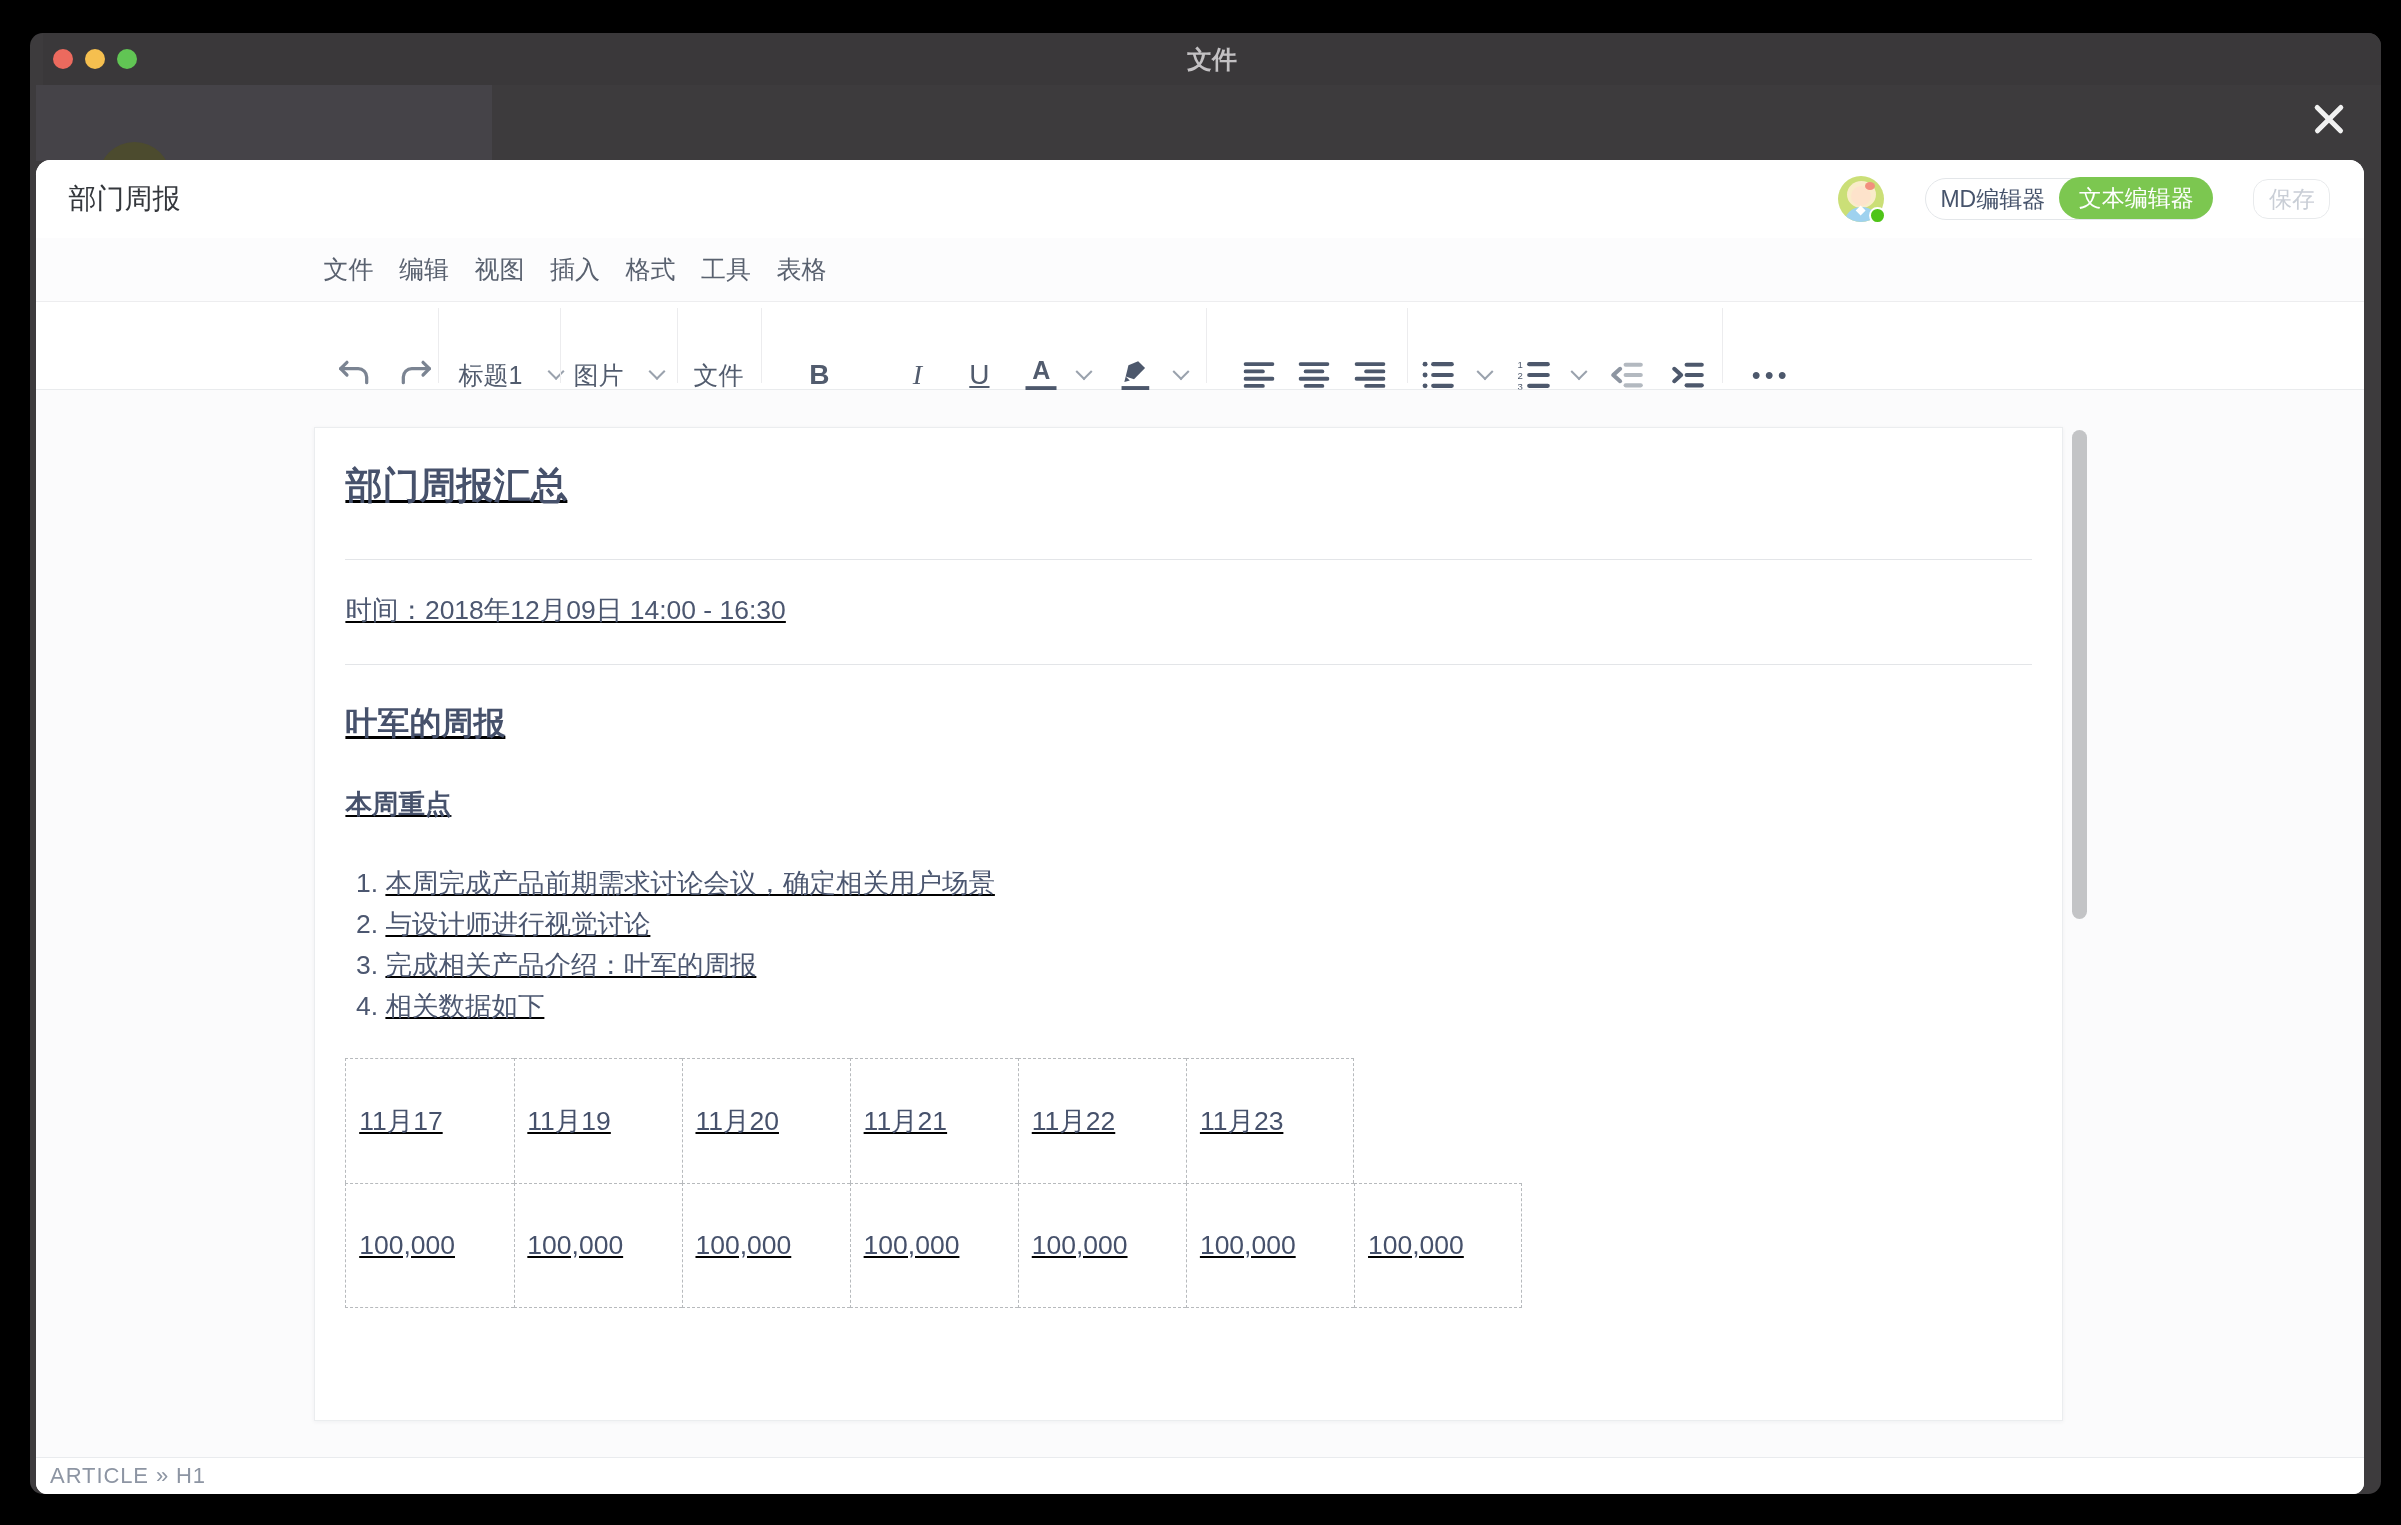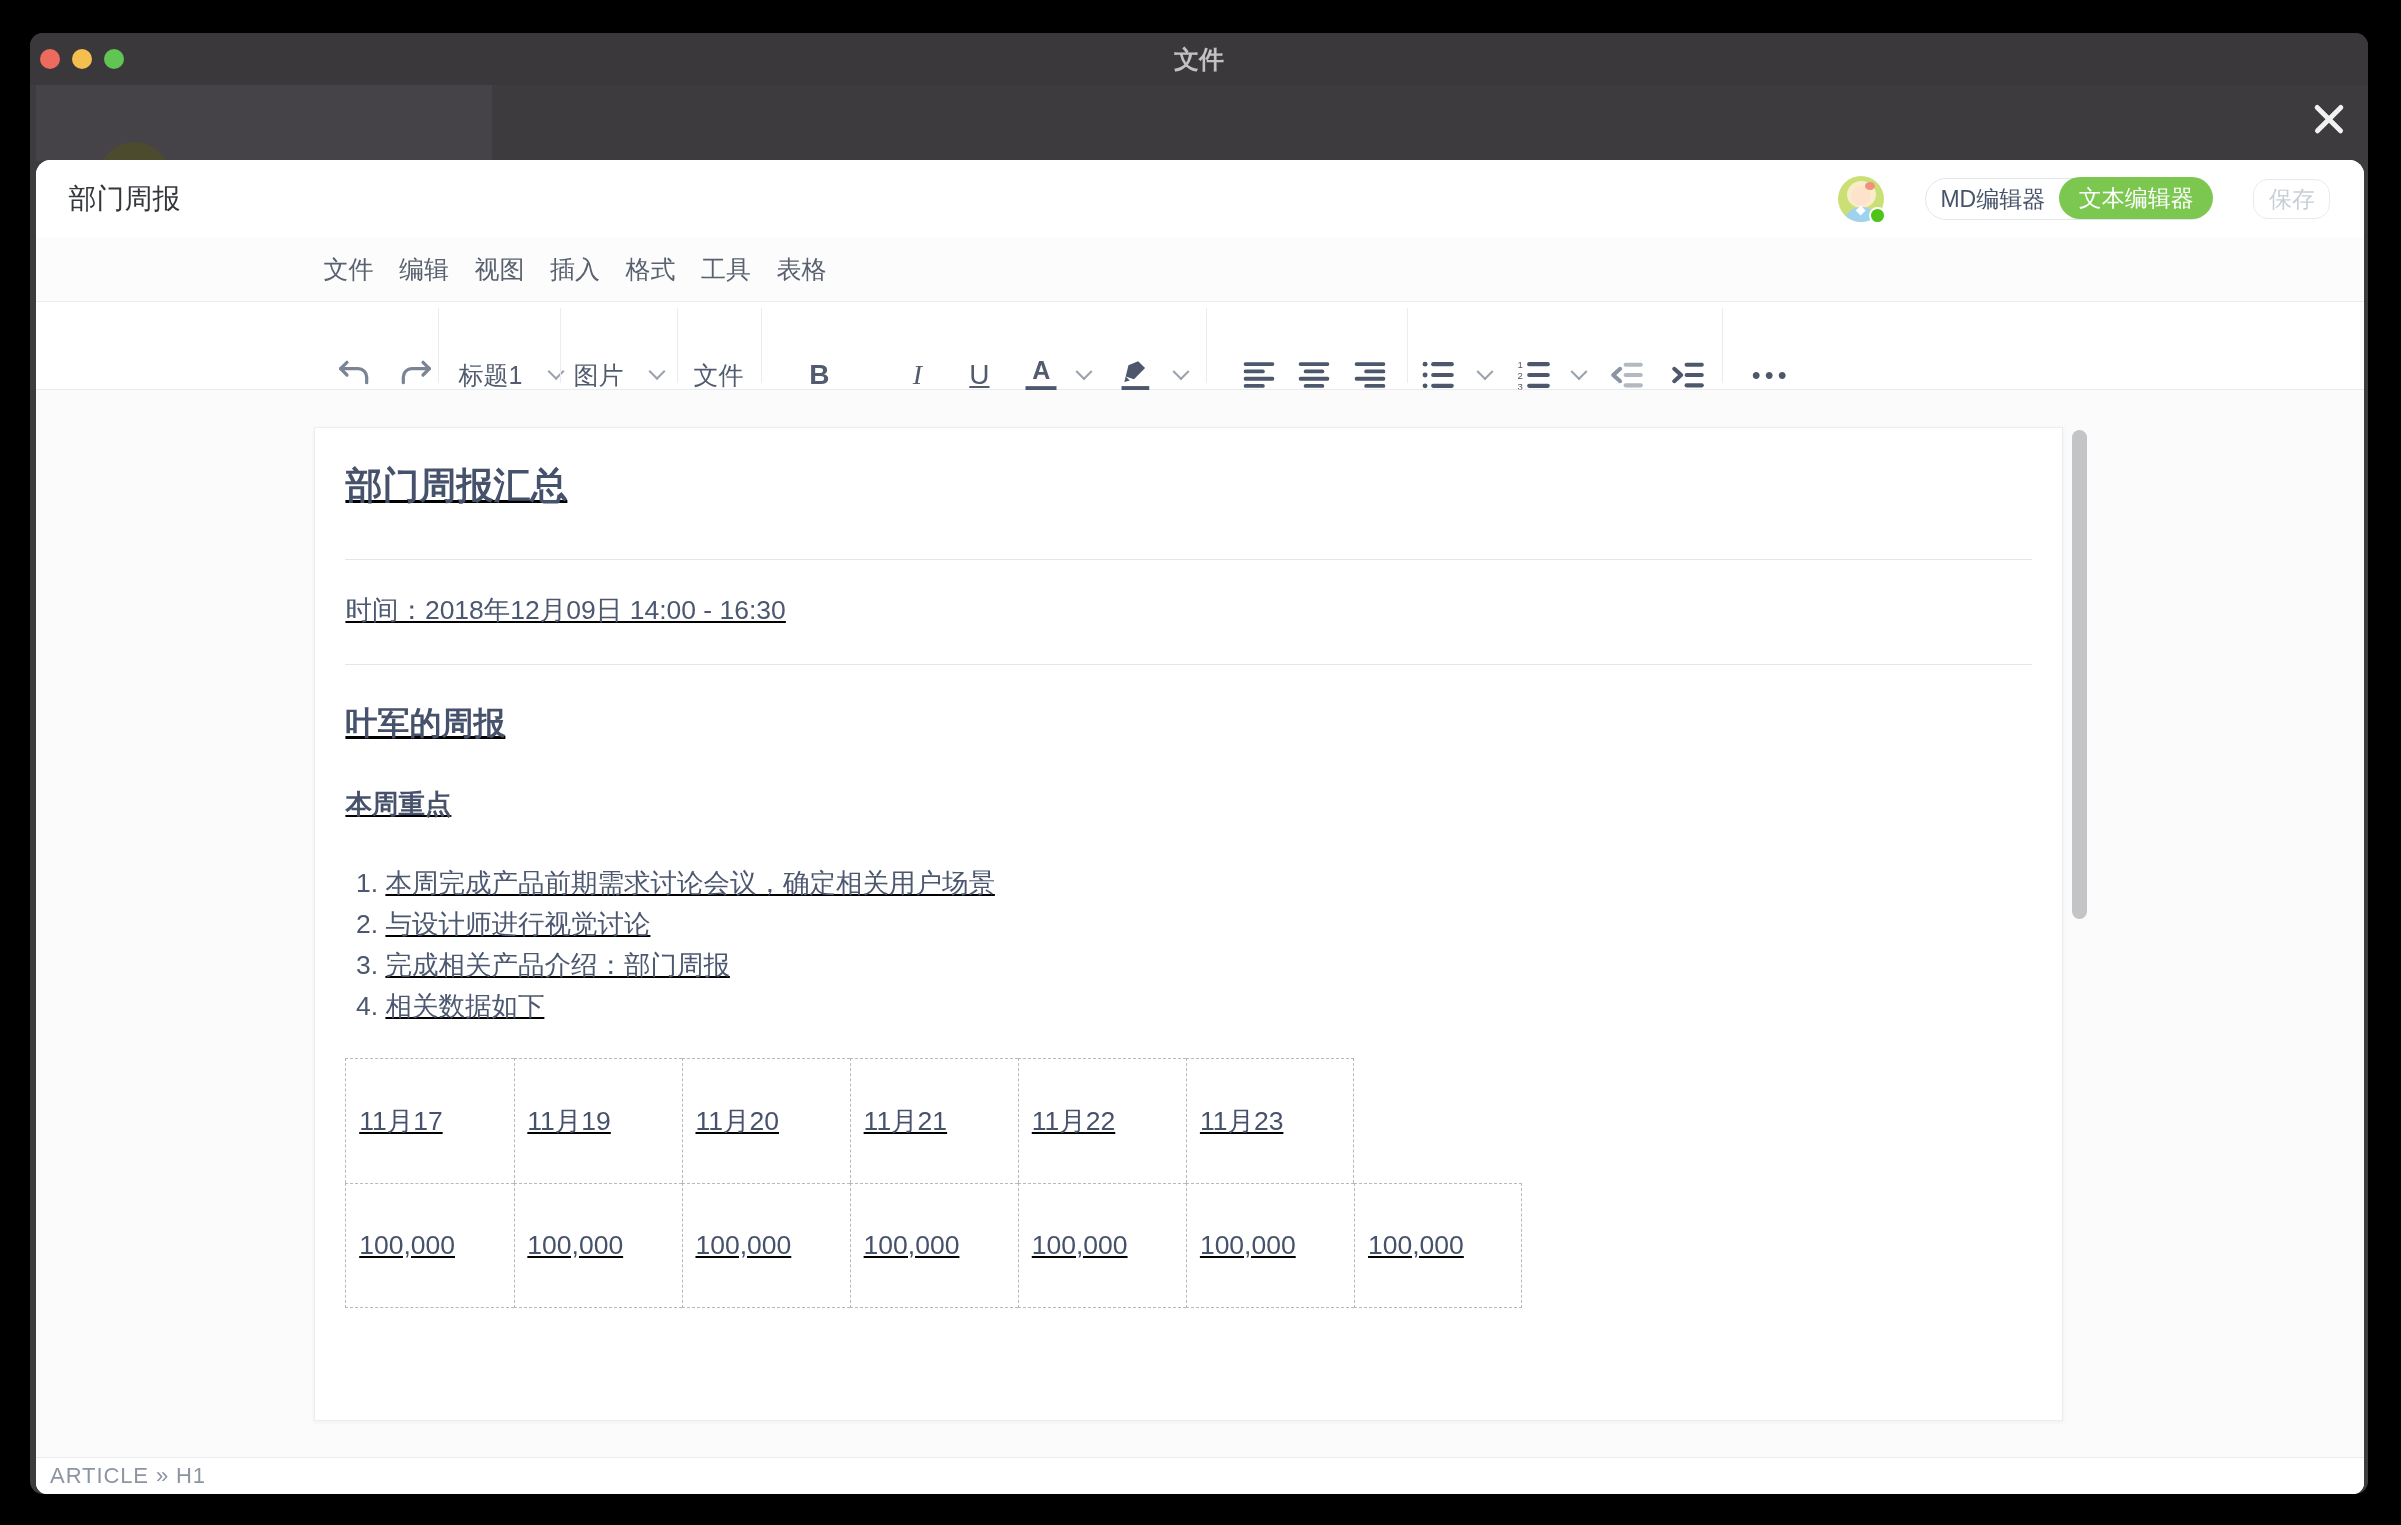--- a/index.html
+++ b/index.html
@@ -1,20 +1,20 @@
 <!DOCTYPE html>
 <html style="font-size:14.6px"><head>
 <meta charset="utf-8">
 <style>
   html,body{margin:0;padding:0;background:#000;}
   .canvas{position:relative;width:2401px;height:1526px;background:#000;overflow:hidden;
           font-family:"Liberation Sans","DejaVu Sans",sans-serif;-webkit-font-smoothing:antialiased;}
   
   .window{position:absolute;left:30px;top:33px;width:2338px;height:1461px;background:#3d3b3d;
-          border-radius:12.8px;overflow:hidden;}
+          border-radius:12.8px;overflow:hidden;padding-left:13px;}
   .titlebar{position:relative;height:52px;background:#3a383a;display:flex;align-items:center;justify-content:center;}
   .tl{position:absolute;top:50%;transform:translateY(-50%);width:20px;height:20px;border-radius:50%;}
   .tl-red{left:10px;background:#ec6a5e}.tl-yellow{left:42px;background:#f5bf4f}.tl-green{left:74px;background:#61c554}
   .titlebar-title{color:#c3c1c3;font-size:25px;font-weight:600;}
   .under-panel{position:absolute;left:6.4px;top:52px;width:456px;height:76px;background:#454348;}
   .under-avatar{position:absolute;left:68px;top:109px;width:73px;height:73px;border-radius:50%;background:#4c4b2e;}
   .close-btn{position:absolute;left:2277px;top:64px;width:44px;height:44px;cursor:pointer;}
   .close-btn span{position:absolute;left:50%;top:50%;width:38px;height:4.6px;background:#f1f1f1;border-radius:2.7px;}
   .close-btn span:first-child{transform:translate(-50%,-50%) rotate(45deg);}
   .close-btn span:last-child{transform:translate(-50%,-50%) rotate(-45deg);}
@@ -280,21 +280,21 @@
           <h1 class="d-h1">部门周报汇总</h1>
           <hr class="d-hr">
           <p class="d-time">时间：2018年12月09日  14:00 - 16:30</p>
           <hr class="d-hr2">
           <h2 class="d-h2">叶军的周报</h2>
           <h3 class="d-h3">本周重点</h3>
           <ol class="d-ol">
 
           <li>本周完成产品前期需求讨论会议，确定相关用户场景</li>
               <li>与设计师进行视觉讨论</li>
-              <li>完成相关产品介绍：部门周报</li>
+              <li>完成相关产品介绍：叶军的周报</li>
               <li>相关数据如下</li>
             </ol>
           <div class="wtable">
             <div class="trow">
 
             <div class="tcell">11月17</div>
                 <div class="tcell">11月19</div>
                 <div class="tcell">11月20</div>
                 <div class="tcell">11月21</div>
                 <div class="tcell">11月22</div>

